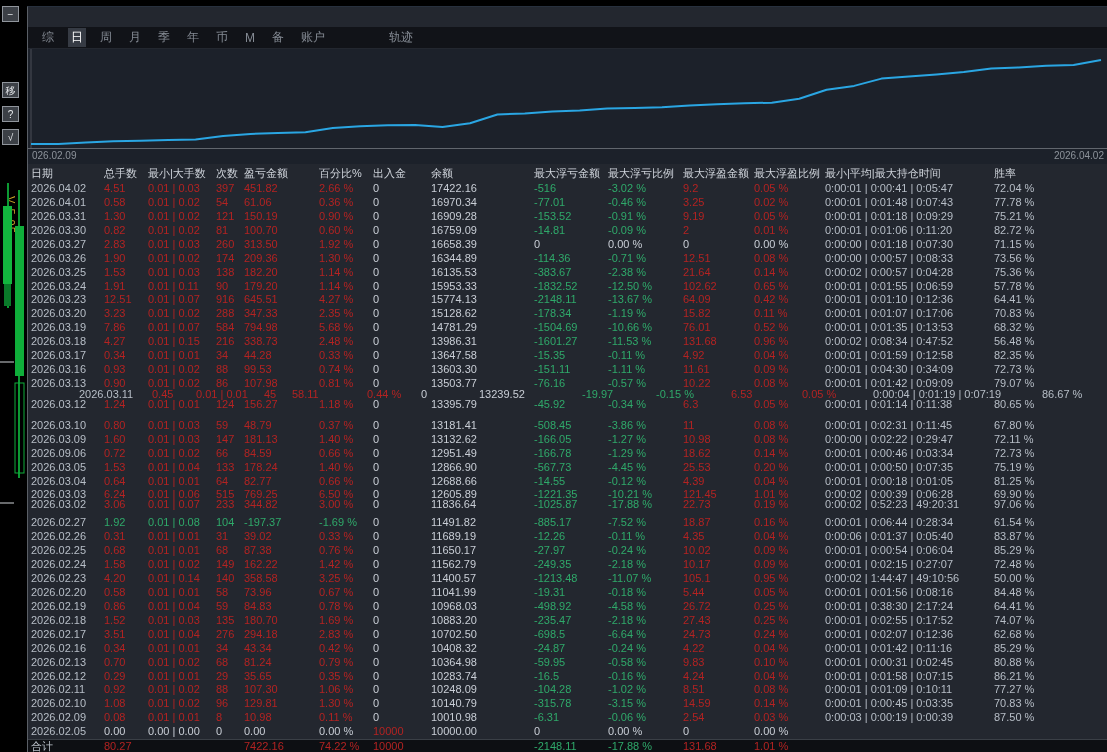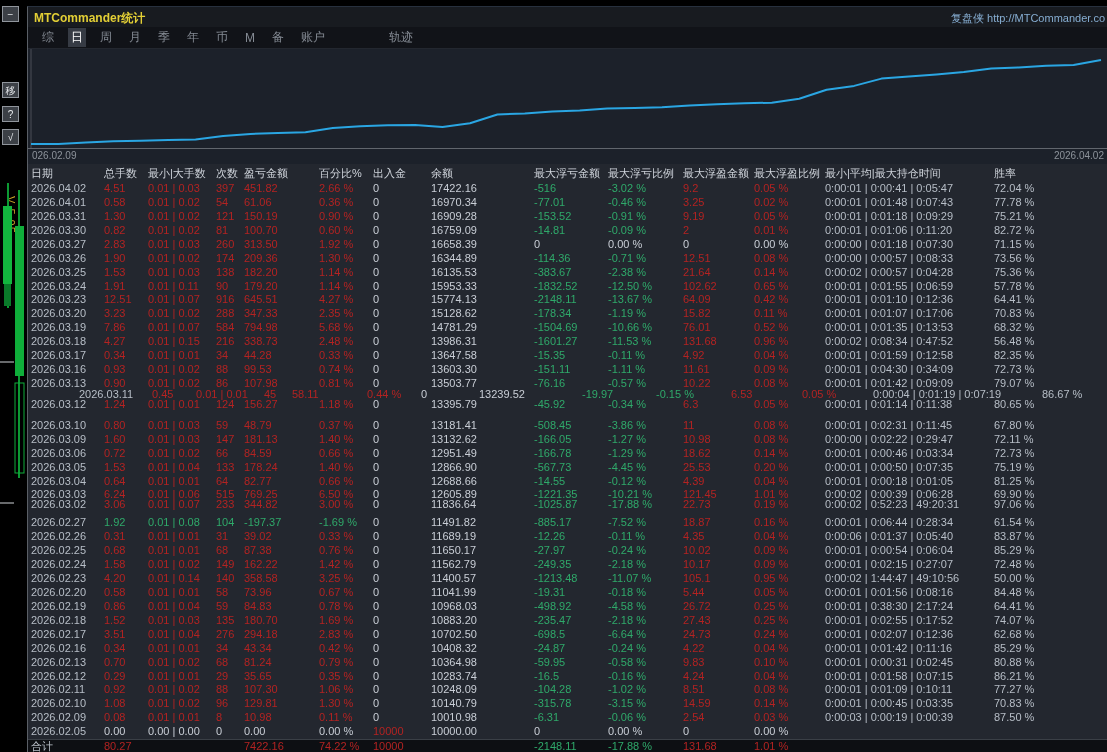--- a/index.html
+++ b/index.html
@@ -62,24 +62,20 @@
     <rect x="4" y="106" width="7" height="22" fill="#0a7a2a"></rect>
     <line x1="19" y1="12" x2="19" y2="300" stroke="#0c9a33" stroke-width="2"></line>
     <rect x="15" y="48" width="9" height="150" fill="#0fae3a"></rect>
     <rect x="15" y="205" width="9" height="90" fill="none" stroke="#0fae3a"></rect>
     <line x1="0" y1="184" x2="14" y2="184" stroke="#cfd3d8" stroke-width="1"></line>
     <line x1="0" y1="325" x2="14" y2="325" stroke="#cfd3d8" stroke-width="1"></line>
   </svg>
 </div>
 
 <div class="panel">
-  <div class="titlebar">
-    <span class="title">MTCommander统计</span>
-    <span class="link">复盘侠 http://MTCommander.co</span>
-  </div>
   <div class="menubar" id="menubar">
       <span class="mitem">综</span>
       <span class="mitem sel">日</span>
       <span class="mitem">周</span>
       <span class="mitem">月</span>
       <span class="mitem">季</span>
       <span class="mitem">年</span>
       <span class="mitem">币</span>
       <span class="mitem">M</span>
       <span class="mitem">备</span>
@@ -414,21 +410,21 @@
         <span class="c6 wh">0</span>
         <span class="c7 wh">13132.62</span>
         <span class="c8 gr">-166.05</span>
         <span class="c9 gr">-1.27 %</span>
         <span class="c10 rd">10.98</span>
         <span class="c11 rd">0.08 %</span>
         <span class="c12 tm">0:00:00 | 0:02:22 | 0:29:47</span>
         <span class="c13 tm">72.11 %</span>
       </div>
       <div class="trow" style="top: 264.67px;">
-        <span class="c0 date">2026.03.06</span>
+        <span class="c0 date">2026.09.06</span>
         <span class="c1 rd">0.72</span>
         <span class="c2 rd">0.01 | 0.02</span>
         <span class="c3 rd">66</span>
         <span class="c4 rd">84.59</span>
         <span class="c5 rd">0.66 %</span>
         <span class="c6 wh">0</span>
         <span class="c7 wh">12951.49</span>
         <span class="c8 gr">-166.78</span>
         <span class="c9 gr">-1.29 %</span>
         <span class="c10 rd">18.62</span>

